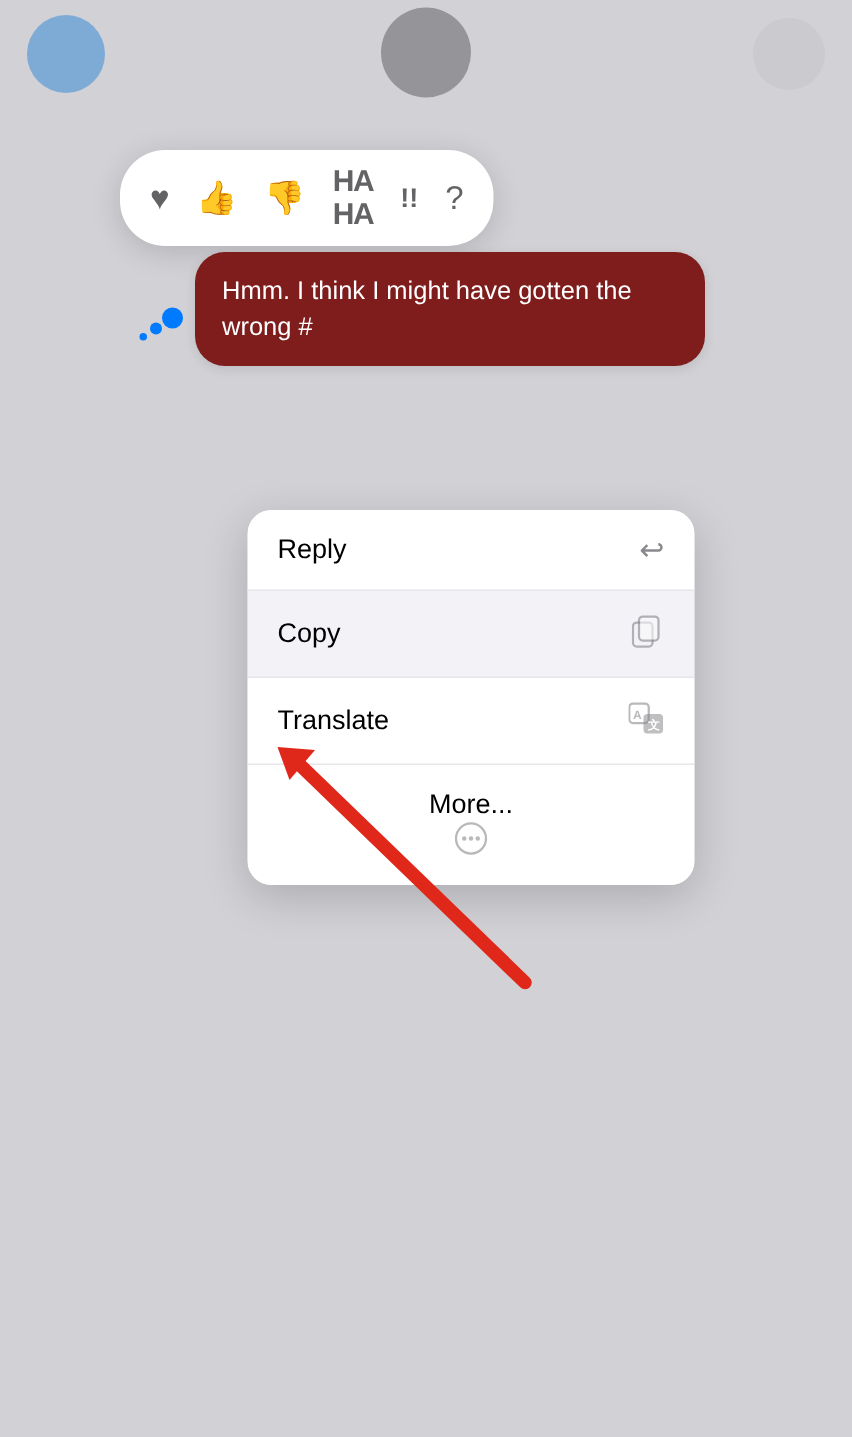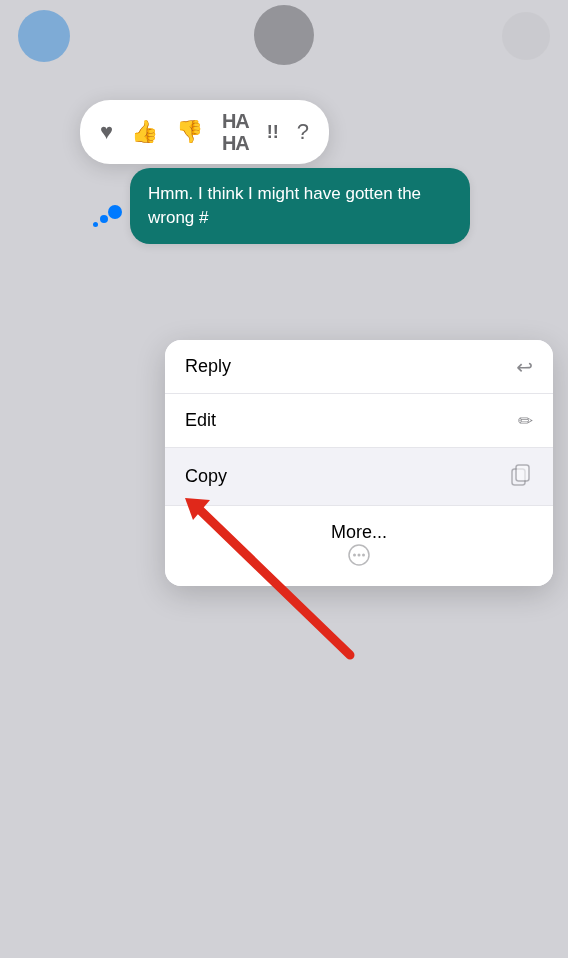--- a/index.html
+++ b/index.html
@@ -78,36 +78,36 @@
     .reaction-item.exclaim {
       font-size: 18px;
       font-weight: 700;
     }
 
     
     .message-bubble {
       position: absolute;
       top: 168px;
       left: 130px;
-      background: #0f766e;
+      background: #7f1d1d;
       color: white;
       border-radius: 20px;
       padding: 14px 18px;
       max-width: 340px;
       font-size: 17px;
       line-height: 1.4;
       box-shadow: 0 2px 8px rgba(0,0,0,0.1);
     }
 
     
     .context-menu {
       position: absolute;
       top: 340px;
       left: 165px;
-      width: 388px;
+      width: 298px;
       background: #f2f2f7;
       border-radius: 16px;
       overflow: hidden;
       box-shadow: 0 8px 30px rgba(0,0,0,0.18);
     }
 
     .menu-item {
       display: flex;
       align-items: center;
       justify-content: space-between;
@@ -199,30 +199,37 @@
 
 <div class="message-bubble">
   <span>Hmm. I think I might have gotten the wrong #</span>
 </div>
 
 <div class="context-menu">
   <div class="menu-item">
     <span class="menu-item-label">Reply</span>
     <span class="menu-item-icon" style="font-size:20px;">↩</span>
   </div>
-  <div class="menu-item">
-    <span class="menu-item-label">Edit</span>
-    <span class="menu-item-icon" style="font-size:18px;">✏</span>
-  </div>
   <div class="menu-item active">
     <span class="menu-item-label">Copy</span>
     <span class="menu-item-icon" style="font-size:18px;">
       <svg width="22" height="22" viewBox="0 0 22 22" fill="none" xmlns="http://www.w3.org/2000/svg">
         <rect x="1" y="5" width="13" height="16" rx="2.5" stroke="#3c3c43" stroke-width="1.5" fill="none" opacity="0.6"></rect>
         <rect x="5" y="1" width="13" height="16" rx="2.5" stroke="#3c3c43" stroke-width="1.5" fill="white" opacity="0.6"></rect>
+      </svg>
+    </span>
+  </div>
+  <div class="menu-item">
+    <span class="menu-item-label">Translate</span>
+    <span class="menu-item-icon" style="font-size:18px;">
+      <svg width="24" height="22" viewBox="0 0 24 22" fill="none" xmlns="http://www.w3.org/2000/svg">
+        <rect x="0.5" y="1" width="13" height="13" rx="2.5" stroke="#3c3c43" stroke-width="1.5" fill="none" opacity="0.6"></rect>
+        <text x="3" y="11" font-size="8" fill="#3c3c43" opacity="0.6" font-family="sans-serif" font-weight="600">A</text>
+        <rect x="10" y="8" width="13" height="13" rx="2.5" fill="#3c3c43" opacity="0.55"></rect>
+        <text x="13" y="18" font-size="8" fill="white" font-family="sans-serif" font-weight="600">文</text>
       </svg>
     </span>
   </div>
   <div class="menu-item" style="border-bottom:none;flex-direction:column;">
     <span class="menu-item-label">More...</span>
     <span class="menu-item-icon">
       <svg width="24" height="24" viewBox="0 0 24 24" fill="none">
         <circle cx="12" cy="12" r="10" stroke="#3c3c43" stroke-width="1.5" fill="none" opacity="0.6"></circle>
         <circle cx="7.5" cy="12" r="1.5" fill="#3c3c43" opacity="0.6"></circle>
         <circle cx="12" cy="12" r="1.5" fill="#3c3c43" opacity="0.6"></circle>

